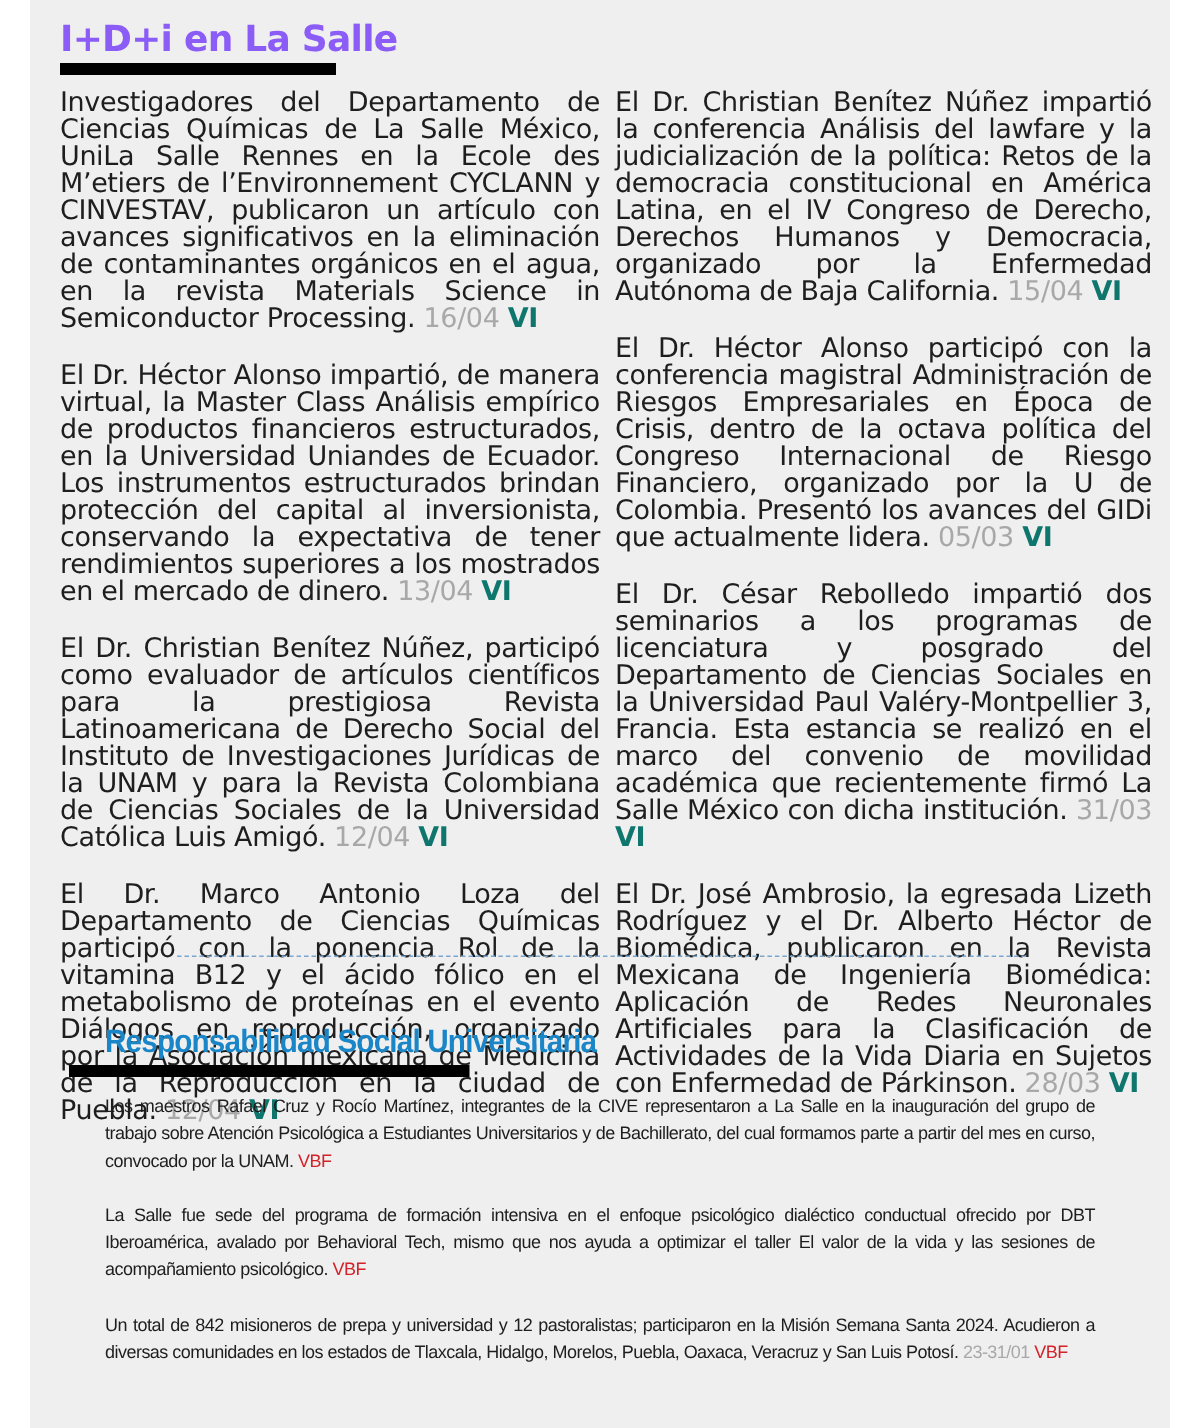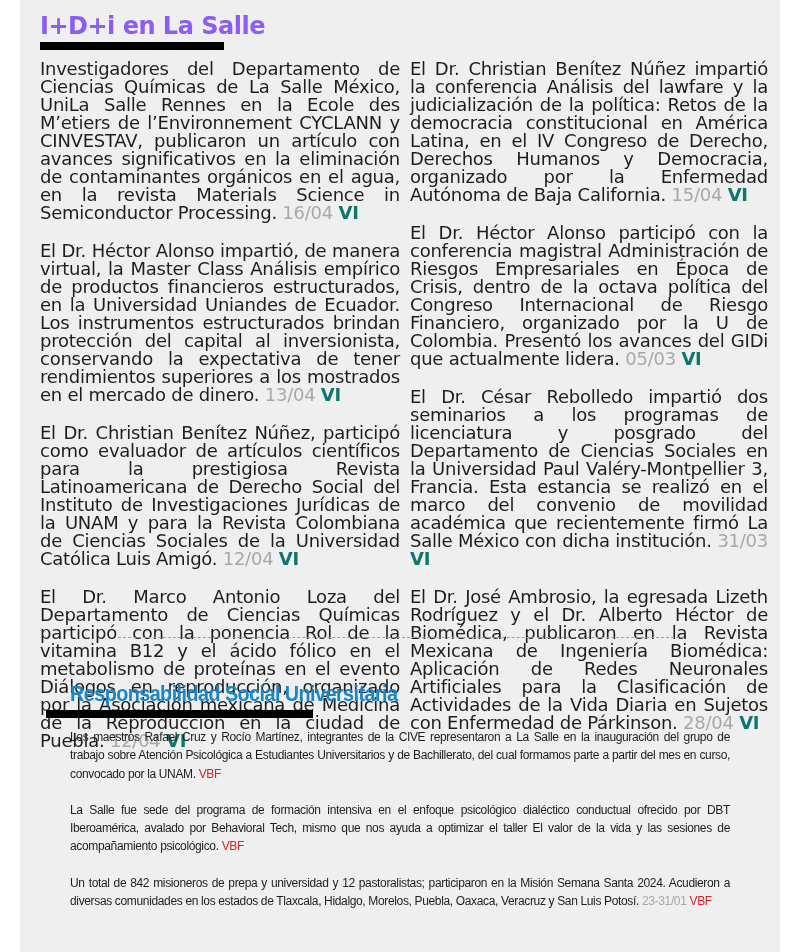--- a/index.html
+++ b/index.html
@@ -40,21 +40,21 @@
   <p class="item"><span>Investigadores del Departamento de Ciencias Químicas de La Salle México, UniLa Salle Rennes en la Ecole des M’etiers de l’Environnement CYCLANN y CINVESTAV, publicaron un artículo con avances significativos en la eliminación de contaminantes orgánicos en el agua, en la revista Materials Science in Semiconductor Processing.</span> <span class="date">16/04</span> <span class="tag-vi">VI</span></p>
   <p class="item"><span>El Dr. Héctor Alonso impartió, de manera virtual, la Master Class Análisis empírico de productos financieros estructurados, en la Universidad Uniandes de Ecuador. Los instrumentos estructurados brindan protección del capital al inversionista, conservando la expectativa de tener rendimientos superiores a los mostrados en el mercado de dinero.</span> <span class="date">13/04</span> <span class="tag-vi">VI</span></p>
   <p class="item"><span>El Dr. Christian Benítez Núñez, participó como evaluador de artículos científicos para la prestigiosa Revista Latinoamericana de Derecho Social del Instituto de Investigaciones Jurídicas de la UNAM y para la Revista Colombiana de Ciencias Sociales de la Universidad Católica Luis Amigó.</span> <span class="date">12/04</span> <span class="tag-vi">VI</span></p>
   <p class="item"><span>El Dr. Marco Antonio Loza del Departamento de Ciencias Químicas participó con la ponencia Rol de la vitamina B12 y el ácido fólico en el metabolismo de proteínas en el evento Diálogos en reproducción, organizado por la Asociación mexicana de Medicina de la Reproducción en la ciudad de Puebla.</span> <span class="date">12/04</span> <span class="tag-vi">VI</span></p>
 </div>
 
 <div class="col right">
   <p class="item"><span>El Dr. Christian Benítez Núñez impartió la conferencia Análisis del lawfare y la judicialización de la política: Retos de la democracia constitucional en América Latina, en el IV Congreso de Derecho, Derechos Humanos y Democracia, organizado por la Enfermedad Autónoma de Baja California.</span> <span class="date">15/04</span> <span class="tag-vi">VI</span></p>
   <p class="item"><span>El Dr. Héctor Alonso participó con la conferencia magistral Administración de Riesgos Empresariales en Época de Crisis, dentro de la octava política del Congreso Internacional de Riesgo Financiero, organizado por la U de Colombia. Presentó los avances del GIDi que actualmente lidera.</span> <span class="date">05/03</span> <span class="tag-vi">VI</span></p>
   <p class="item"><span>El Dr. César Rebolledo impartió dos seminarios a los programas de licenciatura y posgrado del Departamento de Ciencias Sociales en la Universidad Paul Valéry-Montpellier 3, Francia.  Esta estancia se realizó en el marco del convenio de movilidad académica que recientemente firmó La Salle México con dicha institución.</span> <span class="date">31/03</span> <span class="tag-vi">VI</span></p>
-  <p class="item"><span>El Dr. José Ambrosio, la egresada Lizeth Rodríguez y el Dr. Alberto Héctor de Biomédica, publicaron en la Revista Mexicana de Ingeniería Biomédica: Aplicación de Redes Neuronales Artificiales para la Clasificación de Actividades de la Vida Diaria en Sujetos con Enfermedad de Párkinson.</span> <span class="date">28/04</span> <span class="tag-vi">VI</span></p>
+  <p class="item"><span>El Dr. José Ambrosio, la egresada Lizeth Rodríguez y el Dr. Alberto Héctor de Biomédica, publicaron en la Revista Mexicana de Ingeniería Biomédica: Aplicación de Redes Neuronales Artificiales para la Clasificación de Actividades de la Vida Diaria en Sujetos con Enfermedad de Párkinson.</span> <span class="date">28/03</span> <span class="tag-vi">VI</span></p>
 </div>
 
 <div class="dots"></div>
 
 <h2 class="h2">Responsabilidad Social Universitaria</h2>
 <div class="h2-bar"></div>
 
 <div class="rsu">
   <p class="item"><span>Los maestros Rafael Cruz y Rocío Martínez, integrantes de la CIVE representaron a La Salle en la inauguración del grupo de trabajo sobre Atención Psicológica a Estudiantes Universitarios y de Bachillerato, del cual formamos parte a partir del mes en curso, convocado por la UNAM.</span> <span class="tag-vbf">VBF</span></p>
   <p class="item"><span>La Salle fue sede del programa de formación intensiva en el enfoque psicológico dialéctico conductual ofrecido por DBT Iberoamérica, avalado por Behavioral Tech, mismo que nos ayuda a optimizar el taller El valor de la vida y las sesiones de acompañamiento psicológico.</span> <span class="tag-vbf">VBF</span></p>

